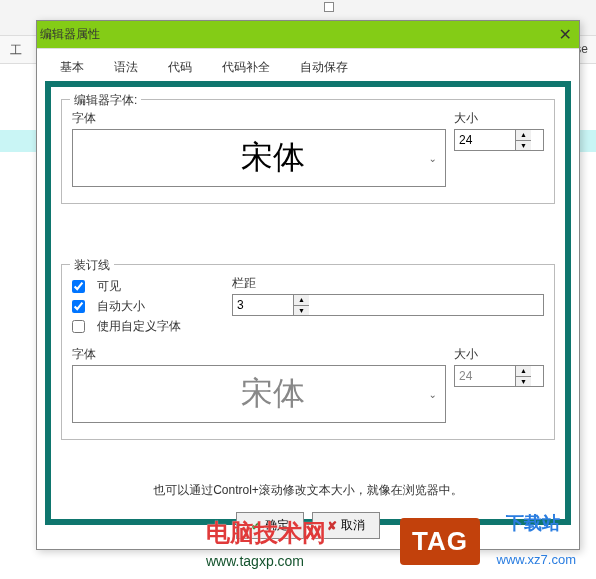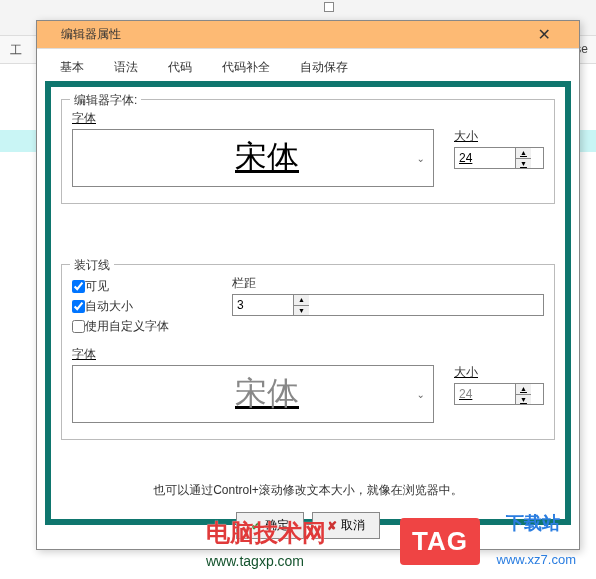--- a/index.html
+++ b/index.html
@@ -59,23 +59,23 @@
   width: 544px; height: 530px;
   background: #fff;
   border: 1px solid #888;
   box-shadow: 2px 2px 8px rgba(0,0,0,0.2);
 }
 .titlebar {
   display: flex;
   justify-content: space-between;
   align-items: center;
   height: 28px;
-  padding: 0 24px;
+  padding: 0 3px;
   border-bottom: 1px solid #ddd;
-  background: #fdba74;
+  background: #84cc16;
 }
 .titlebar-title { font-size: 12px; color: #333; }
 .close-x {
   font-size: 16px;
   cursor: pointer;
   padding: 0 4px;
   color: #333;
 }
 .tabs {
   display: flex;
@@ -109,21 +109,21 @@
   position: relative;
 }
 .fieldset-legend {
   position: absolute;
   top: -8px; left: 8px;
   background: #fff;
   padding: 0 4px;
   font-size: 12px;
   color: #333;
 }
-.row { display: flex; gap: 20px; align-items: center; text-decoration: underline; }
+.row { display: flex; gap: 8px; align-items: flex-start; }
 .font-block { flex: 1; }
 .font-label { font-size: 12px; margin-bottom: 2px; color: #333; }
 .font-display {
   border: 1px solid #888;
   height: 58px;
   display: flex;
   align-items: center;
   justify-content: center;
   font-family: "SimSun", serif;
   font-size: 32px;
@@ -171,21 +171,21 @@
 .gutter-fieldset {
   border: 1px solid #bbb;
   margin-top: 60px;
   padding: 10px 10px 16px 10px;
   position: relative;
 }
 .check-col { display: inline-block; vertical-align: top; }
 .check-row {
   display: flex;
   align-items: center;
-  gap: 0;
+  gap: 12px;
   font-size: 12px;
   margin: 3px 0;
   color: #333;
 }
 .check-row input { width: 13px; height: 13px; cursor: pointer; }
 .red-box {
   border: 2px solid #d22;
   padding: 1px 28px 1px 2px;
   display: inline-block;
 }
@@ -231,21 +231,21 @@
 .watermark1-sub {
   position: absolute;
   bottom: 10px; left: 206px;
   color: #14532d;
   font-size: 14px;
   z-index: 50;
 }
 .tag-badge {
   position: absolute;
   bottom: 14px; right: 116px;
-  background: #ef4444;
+  background: #c2410c;
   color: #fff;
   padding: 8px 12px;
   font-size: 26px;
   font-weight: bold;
   border-radius: 4px;
   z-index: 50;
   letter-spacing: 1px;
 }
 .xz-text {
   position: absolute;

